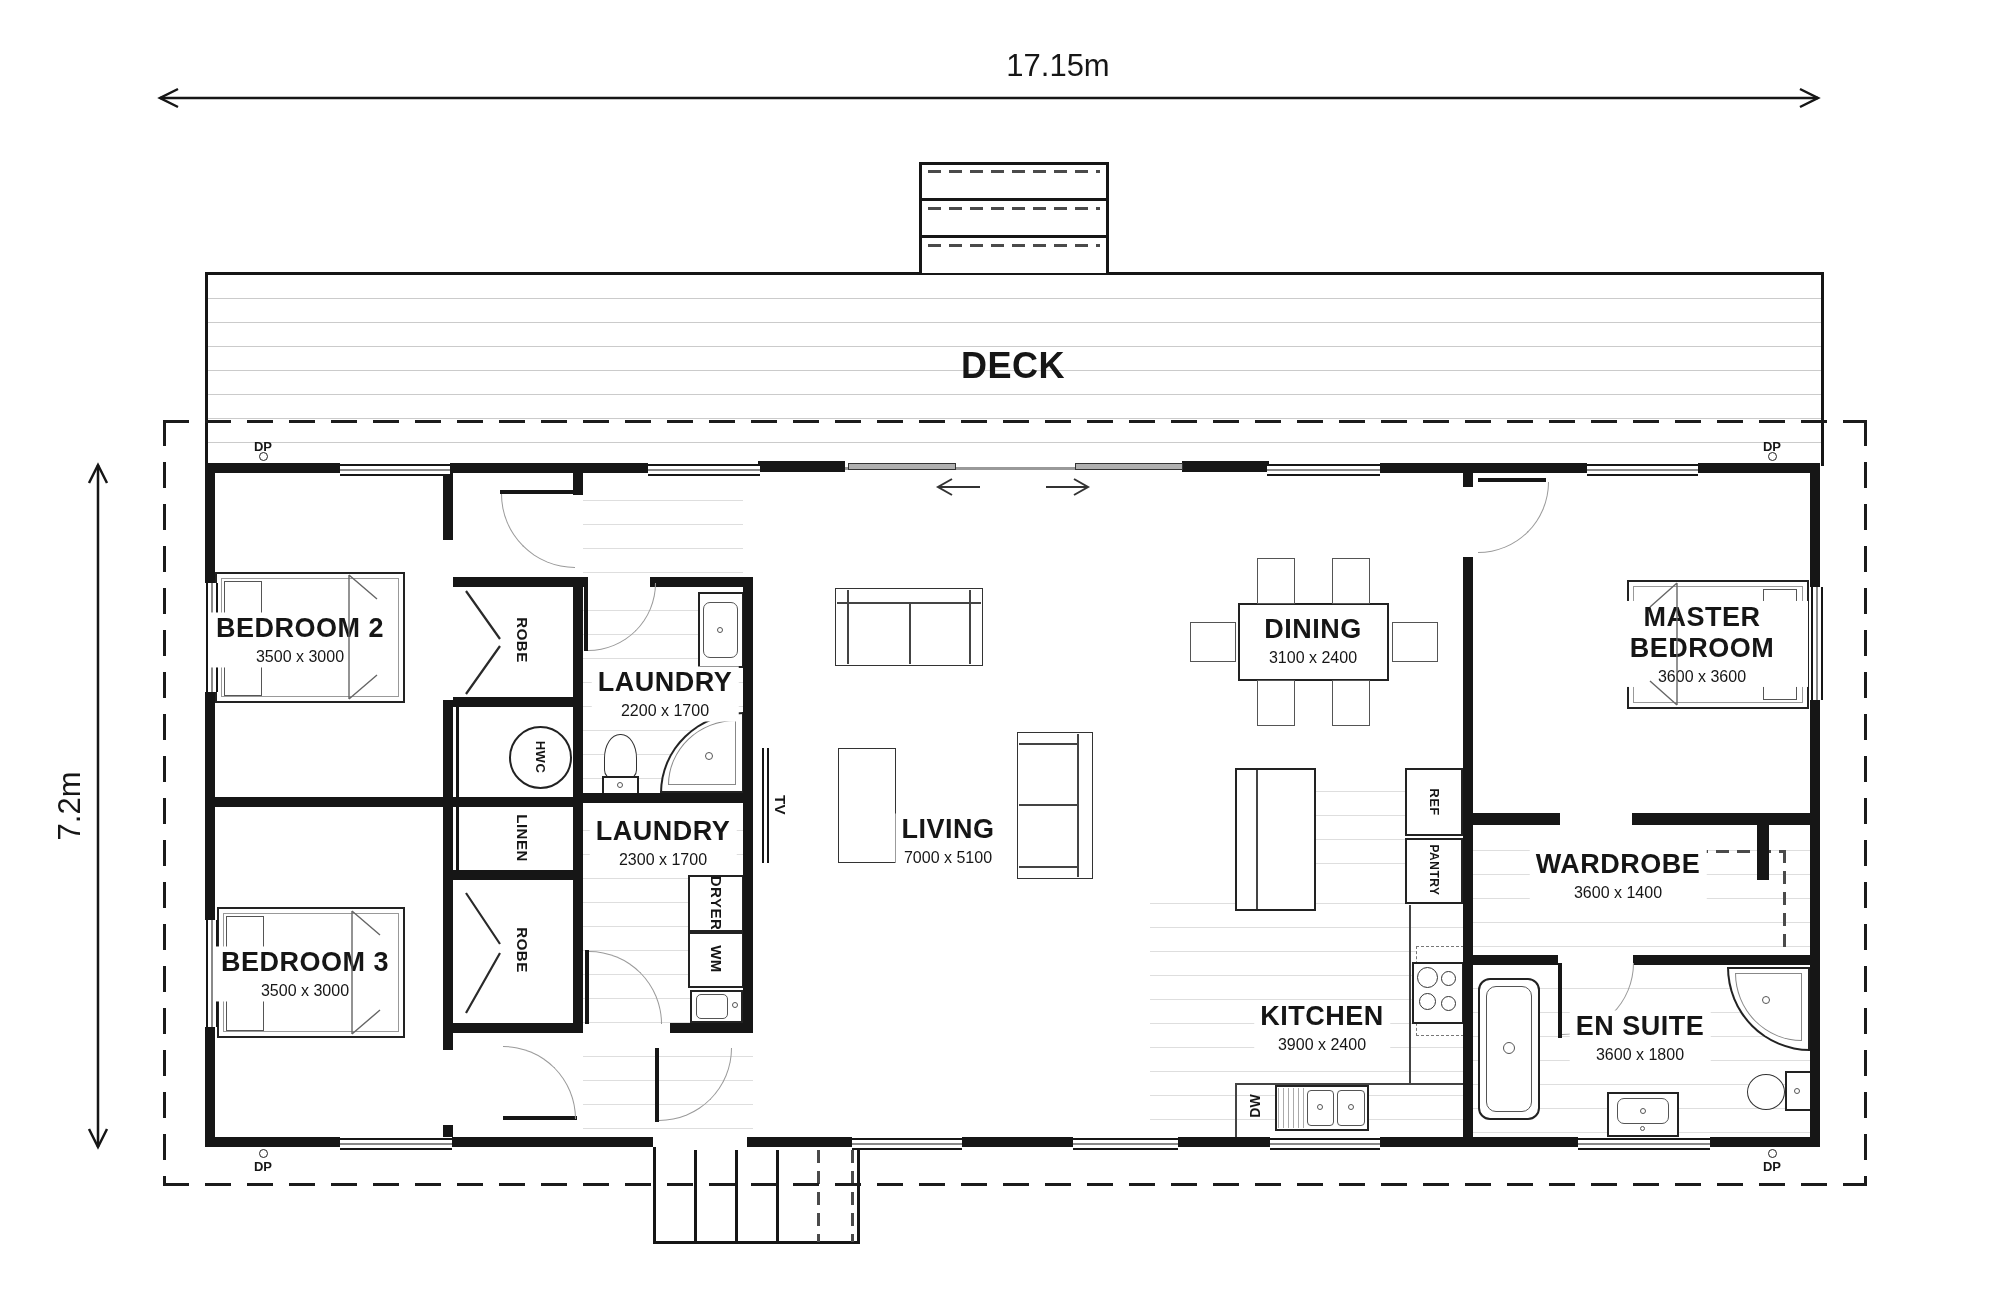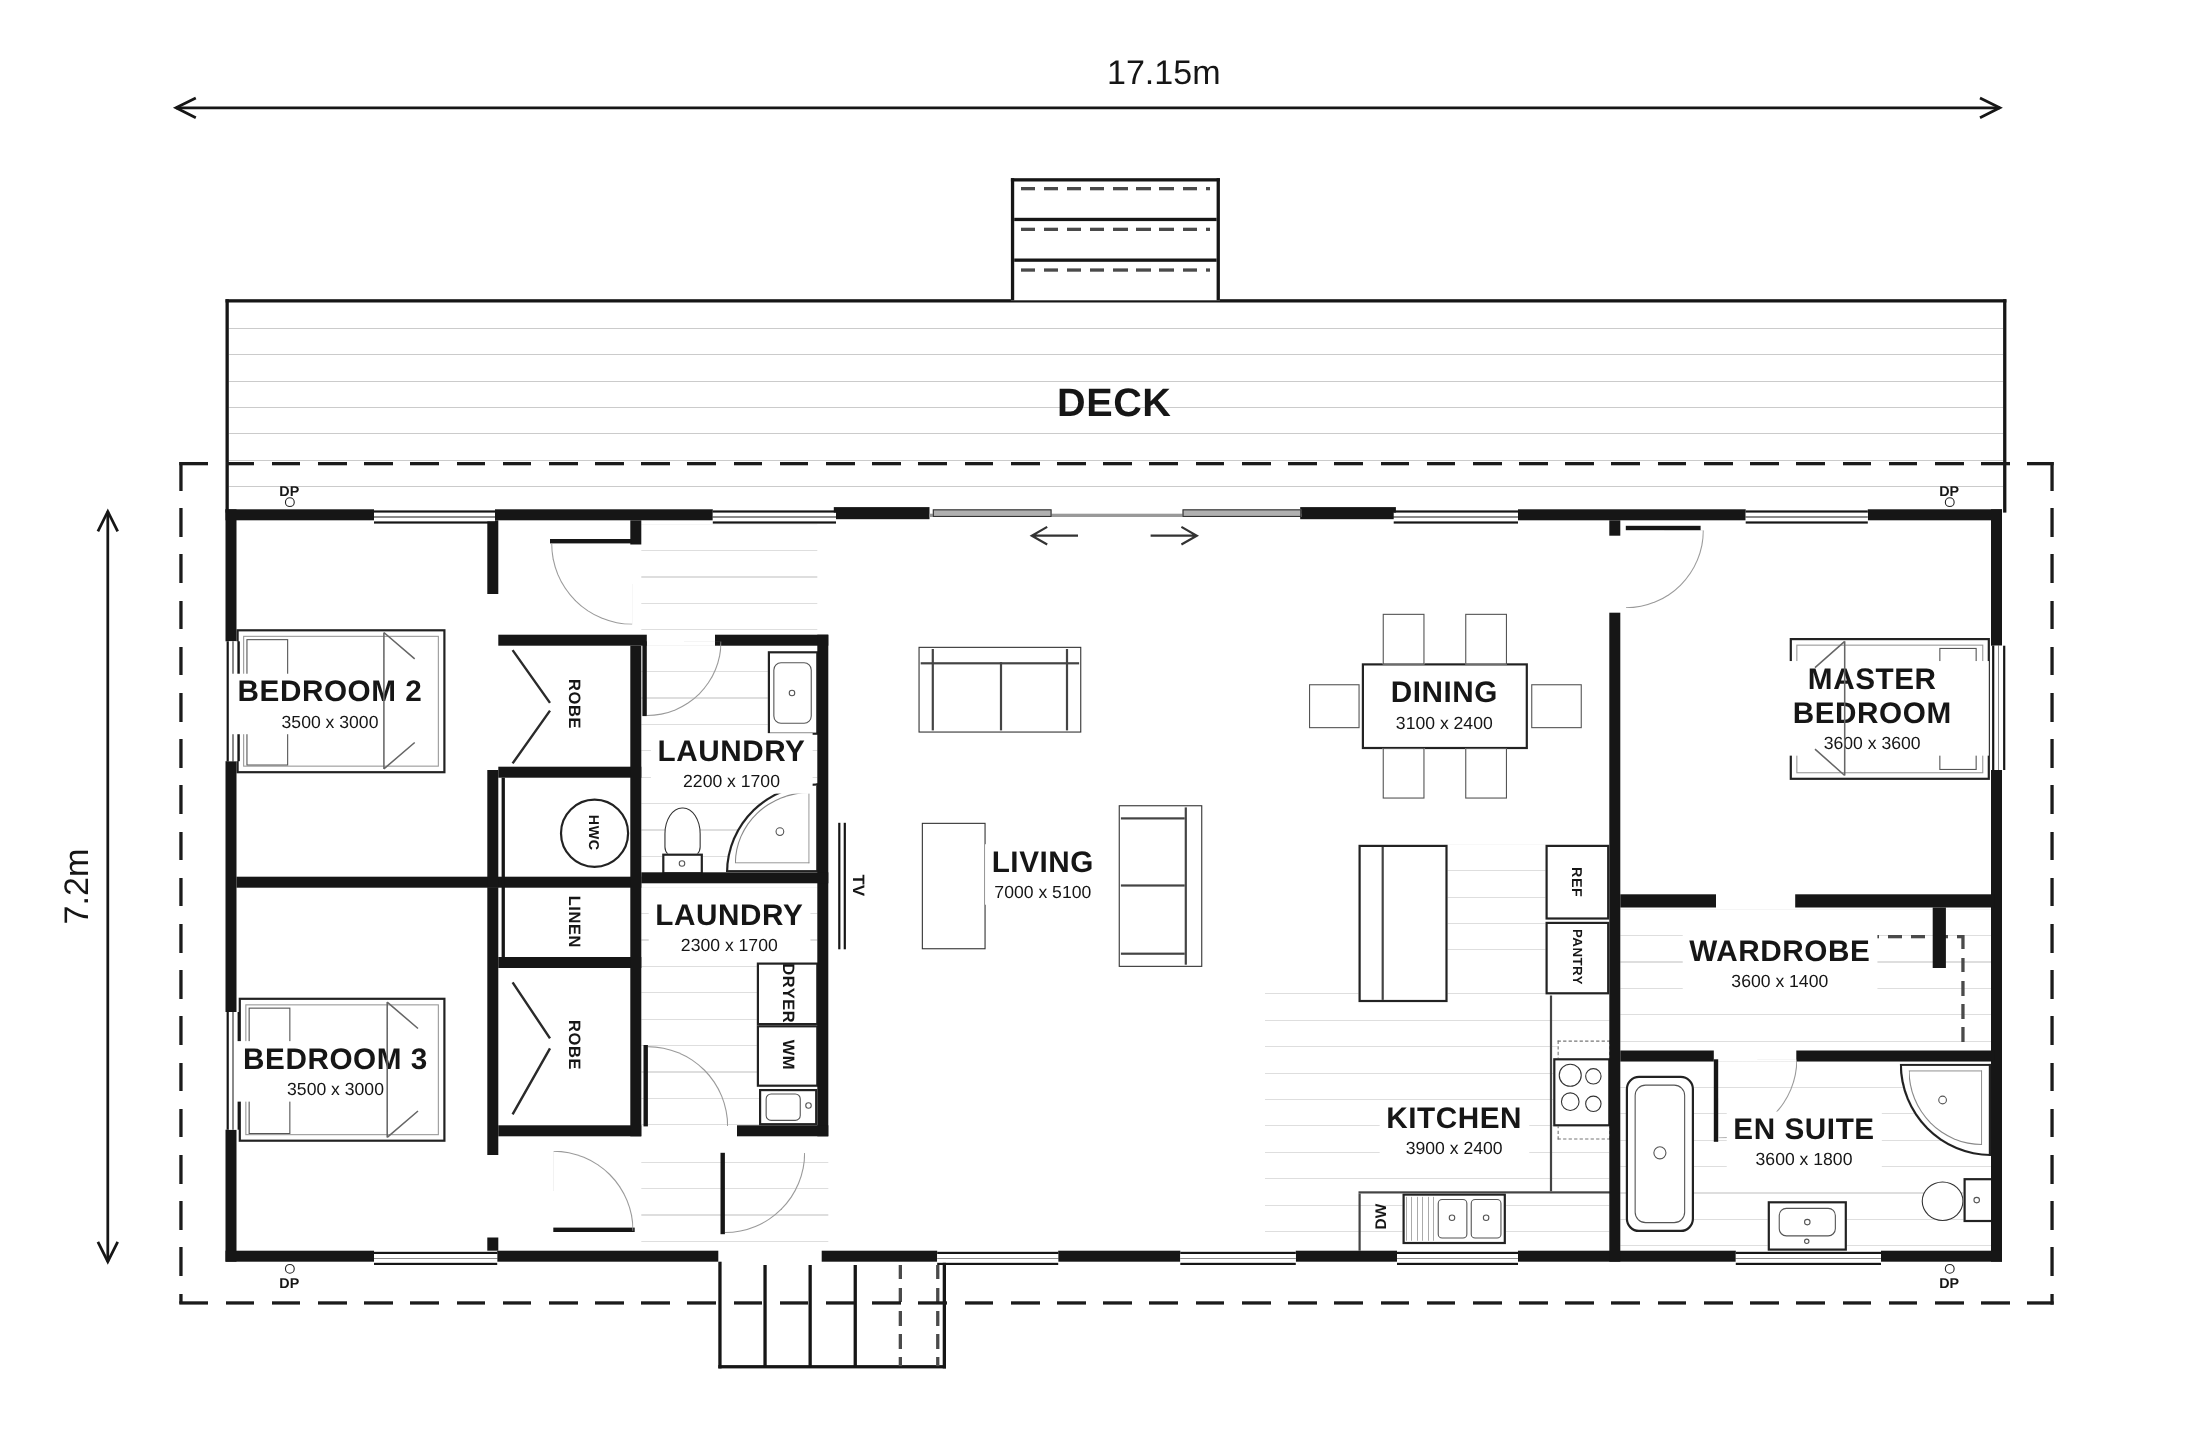--- a/index.html
+++ b/index.html
@@ -268,21 +268,21 @@
       <div class="dm">3500 x 3000</div>
     </div>
   <div class="lab" style="left:665px;top:694px;">
     <div class="nm">LAUNDRY</div>
       <div class="dm">2200 x 1700</div>
     </div>
   <div class="lab" style="left:663px;top:843px;">
     <div class="nm">LAUNDRY</div>
       <div class="dm">2300 x 1700</div>
     </div>
-  <div class="lab" style="left:948px;top:795px;">
+  <div class="lab" style="left:948px;top:841px;">
     <div class="nm">LIVING</div>
       <div class="dm">7000 x 5100</div>
     </div>
   <div class="lab" style="left:1313px;top:641px;background:transparent;">
     <div class="nm">DINING</div>
       <div class="dm">3100 x 2400</div>
     </div>
   <div class="lab" style="left:1322px;top:1028px;">
     <div class="nm">KITCHEN</div>
       <div class="dm">3900 x 2400</div>

